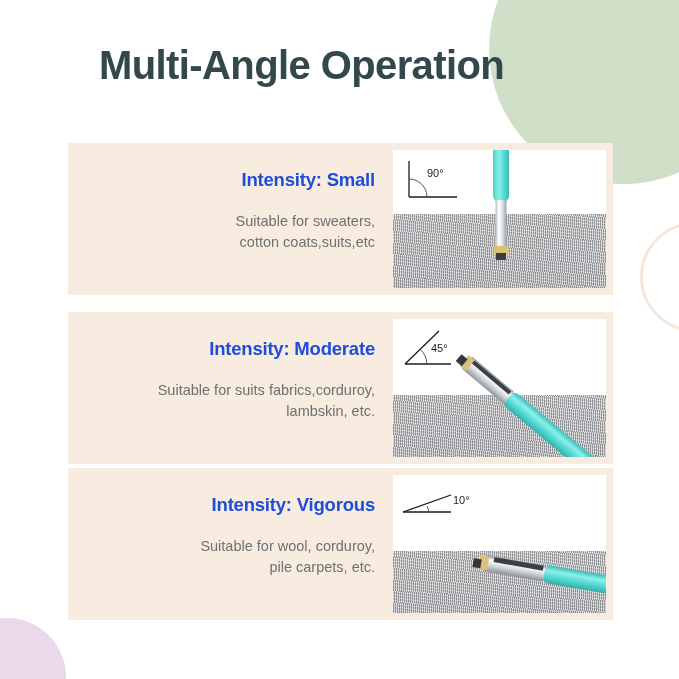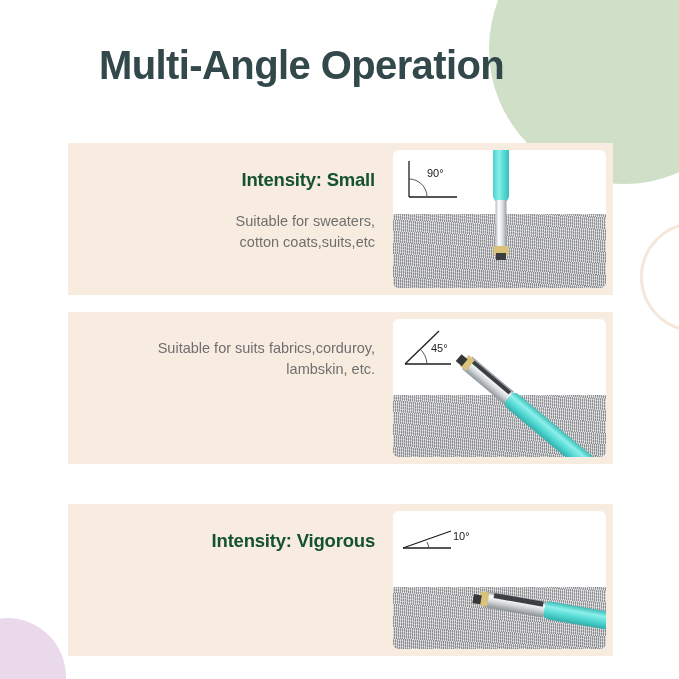--- a/index.html
+++ b/index.html
@@ -70,52 +70,52 @@
     left: 68px;
     width: 545px;
     height: 152px;
     background: #f8ece1;
     display: flex;
     z-index: 4;
     box-sizing: border-box;
   }
   #card-0 { top: 143px; }
   #card-1 { top: 312px; }
-  #card-2 { top: 504px; }
+  #card-2 { top: 468px; }
 
   .card-text {
     width: 332px;
     box-sizing: border-box;
     padding: 26px 18px 0 21px;
   }
   .card-heading {
     font-size: 18.5px;
     font-weight: bold;
-    color: #14532d;
+    color: #1d4ed8;
     letter-spacing: -0.2px;
     margin: 0 0 20px 0;
     white-space: nowrap;
   }
   .card-desc {
     font-size: 14.5px;
     line-height: 1.45;
     color: #6f6f6f;
     font-weight: 300;
     white-space: pre-line;
+    margin-top: 12px;
   }
 
   
   .card-image {
     position: relative;
     width: 213px;
     margin: 7px 7px 7px 0;
     background: #ffffff;
     overflow: hidden;
     flex: none;
-    border-radius: 6px;
   }
 
   
   .fabric {
     position: absolute;
     left: 0;
     right: 0;
     bottom: 0;
     background:
       repeating-linear-gradient(95deg, rgba(255,255,255,.55) 0 1px, rgba(120,120,124,.40) 1px 2px),
@@ -184,20 +184,21 @@
 
         <rect x="100.5" y="96" width="15" height="9" fill="#d9c27a"></rect>
 
         <rect x="103" y="103" width="10" height="7" fill="#3a3d40"></rect>
       </svg>
     </div>
   </div>
 
   <div class="card" id="card-1">
     <div class="card-text">
+      <div class="card-heading">Intensity: Moderate</div>
       <div class="card-desc">Suitable for suits fabrics,corduroy,
 lambskin, etc.</div>
     </div>
     <div class="card-image">
       <div class="fabric"></div>
 
       <svg class="angle-svg" width="72" height="46" viewBox="0 0 72 46">
         <line x1="6" y1="38" x2="52" y2="38" stroke="#1d1d1d" stroke-width="1.3"></line>
         <line x1="6" y1="38" x2="40" y2="5" stroke="#1d1d1d" stroke-width="1.3"></line>
         <path d="M28 38 A22 22 0 0 0 21 23" fill="none" stroke="#555" stroke-width="1"></path>
@@ -231,20 +232,22 @@
 
           <rect x="50" y="78" width="8" height="9" fill="#35383b"></rect>
         </g>
       </svg>
     </div>
   </div>
 
   <div class="card" id="card-2">
     <div class="card-text">
       <div class="card-heading">Intensity: Vigorous</div>
+      <div class="card-desc">Suitable for wool, corduroy,
+pile carpets, etc.</div>
     </div>
     <div class="card-image">
       <div class="fabric"></div>
 
       <svg class="angle-svg" width="78" height="42" viewBox="0 0 78 42">
         <line x1="4" y1="30" x2="52" y2="30" stroke="#1d1d1d" stroke-width="1.3"></line>
         <line x1="4" y1="30" x2="52" y2="13" stroke="#1d1d1d" stroke-width="1.3"></line>
         <path d="M30 30 A26 26 0 0 0 28 24" fill="none" stroke="#555" stroke-width="1"></path>
         <text class="angle-label" x="54" y="22">10°</text>
       </svg>

